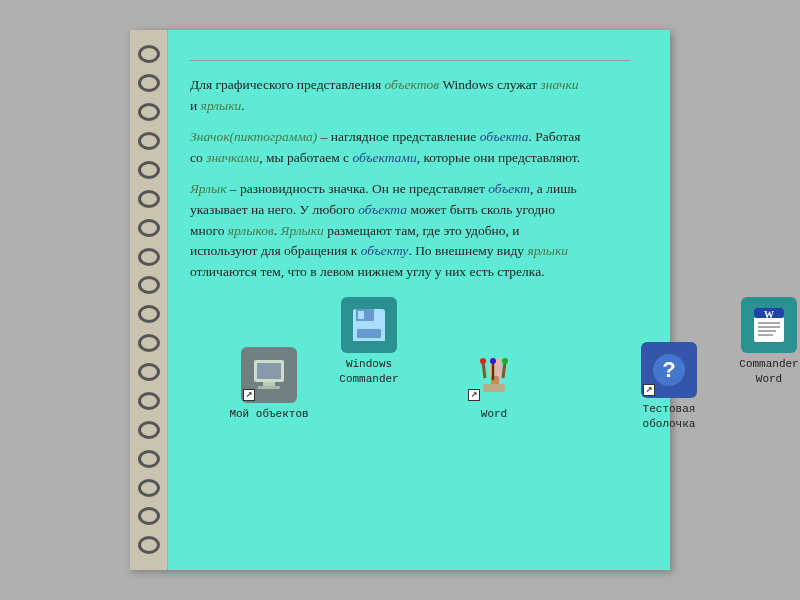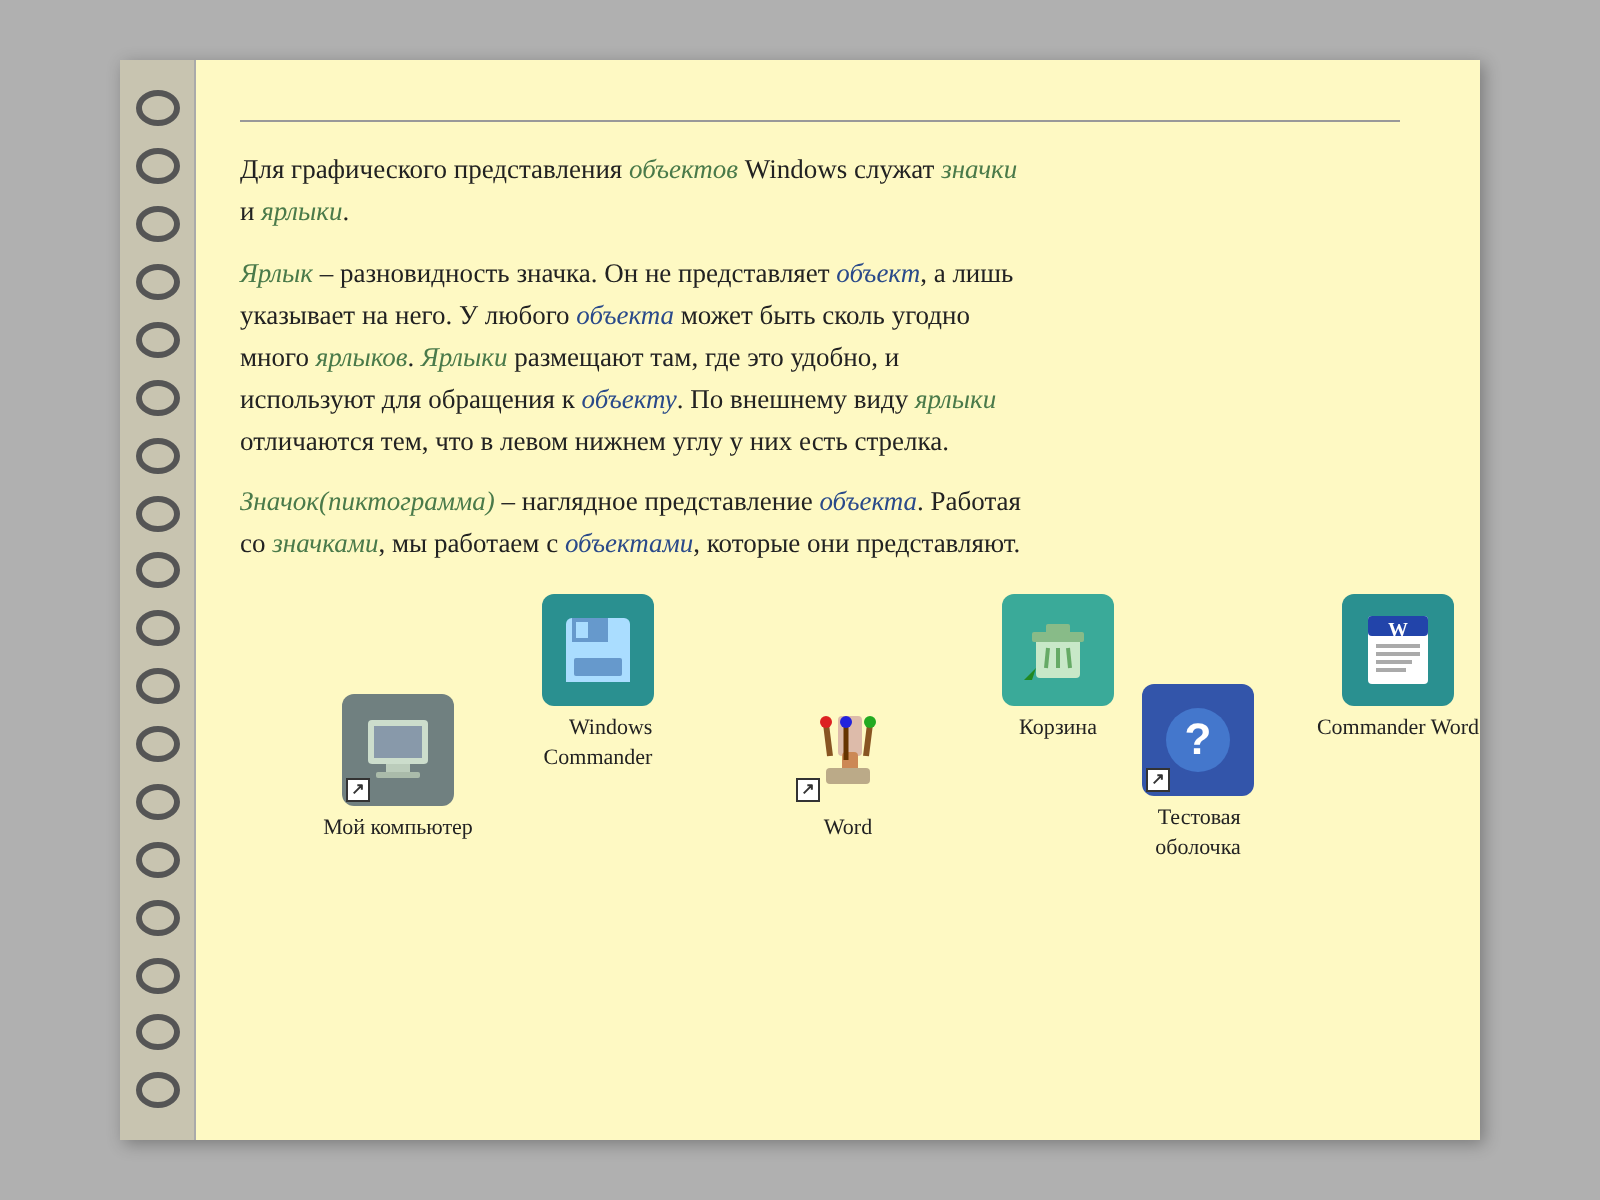--- a/index.html
+++ b/index.html
@@ -8,23 +8,23 @@
       background: #b0b0b0;
       display: flex;
       justify-content: center;
       align-items: center;
       width: 800px;
       height: 600px;
       font-family: 'Times New Roman', Times, serif;
     }
 
     .page {
-      width: 680px;
+      width: 540px;
       min-height: 540px;
-      background: #fef9c3;
+      background: #5eead4;
       position: relative;
       padding: 30px 40px 20px 60px;
       box-shadow: 2px 2px 8px rgba(0,0,0,0.3);
     }
 
     
     .spiral {
       position: absolute;
       left: 0;
       top: 0;
@@ -88,23 +88,24 @@
       display: flex;
       align-items: center;
       justify-content: center;
       margin-bottom: 4px;
       position: relative;
       overflow: hidden;
     }
 
     .icon-label {
       font-size: 11px;
-      text-align: right;
+      text-align: center;
       color: #222;
       line-height: 1.3;
+      font-family: Liberation Mono, monospace;
     }
 
     
     .bg-teal { background: #2a9090; }
     
     .bg-teal2 { background: #3aaa99; }
     
     .bg-teal3 { background: #2a9090; }
     
     .bg-gray { background: #708080; }
@@ -164,64 +165,48 @@
 
   <div class="content">
     <hr class="divider">
 
     <p class="paragraph">
       <span>Для графического представления </span><span class="italic-green">объектов</span><span> Windows служат </span><span class="italic-green">значки</span><br>
       <span>и </span><span class="italic-green">ярлыки</span><span>.</span>
     </p>
 
     <p class="paragraph">
+      <span class="italic-green">Значок(пиктограмма)</span><span> – наглядное представление </span><span class="italic-blue">объекта</span><span>. Работая</span><br>
+      <span>со </span><span class="italic-green">значками</span><span>, мы работаем с </span><span class="italic-blue">объектами</span><span>, которые они представляют.</span>
+    </p>
+
+    <p class="paragraph">
       <span class="italic-green">Ярлык</span><span> – разновидность значка. Он не представляет </span><span class="italic-blue">объект</span><span>, а лишь</span><br>
       <span>указывает на него. У любого </span><span class="italic-blue">объекта</span><span> может быть сколь угодно</span><br>
       <span>много </span><span class="italic-green">ярлыков</span><span>. </span><span class="italic-green">Ярлыки</span><span> размещают там, где это удобно, и</span><br>
       <span>используют для обращения к </span><span class="italic-blue">объекту</span><span>. По внешнему виду </span><span class="italic-green">ярлыки</span><br>
       <span>отличаются тем, что в левом нижнем углу у них есть стрелка.</span>
     </p>
 
-    <p class="paragraph">
-      <span class="italic-green">Значок(пиктограмма)</span><span> – наглядное представление </span><span class="italic-blue">объекта</span><span>. Работая</span><br>
-      <span>со </span><span class="italic-green">значками</span><span>, мы работаем с </span><span class="italic-blue">объектами</span><span>, которые они представляют.</span>
-    </p>
-
     <div style="position:relative; height:130px; margin-top:10px;">
 
       <div class="icon-item" style="position:absolute; left:130px; top:0;">
         <div class="icon-box bg-teal">
           <svg class="icon-svg" viewBox="0 0 42 42">
 
             <rect x="5" y="5" width="32" height="32" rx="3" fill="#aaddff"></rect>
             <rect x="8" y="5" width="18" height="12" fill="#6699cc"></rect>
             <rect x="10" y="7" width="6" height="8" fill="#aaddff"></rect>
             <rect x="5" y="22" width="32" height="15" rx="0" fill="#aaddff"></rect>
             <rect x="9" y="25" width="24" height="9" fill="#6699cc" rx="1"></rect>
           </svg>
         </div>
         <span class="icon-label">Windows<br>Commander</span>
       </div>
 
-      <div class="icon-item" style="position:absolute; left:360px; top:0;">
-        <div class="icon-box bg-teal2">
-          <svg class="icon-svg" viewBox="0 0 42 42">
-
-            <rect x="10" y="15" width="22" height="20" rx="2" fill="#c8e8c8"></rect>
-            <rect x="8" y="12" width="26" height="5" rx="1" fill="#88bb88"></rect>
-            <rect x="15" y="8" width="12" height="5" rx="1" fill="#88bb88"></rect>
-            <line x1="16" y1="20" x2="15" y2="30" stroke="#66aa66" stroke-width="2"></line>
-            <line x1="21" y1="20" x2="21" y2="30" stroke="#66aa66" stroke-width="2"></line>
-            <line x1="26" y1="20" x2="27" y2="30" stroke="#66aa66" stroke-width="2"></line>
-
-            <polygon points="4,36 10,30 8,36" fill="#228822"></polygon>
-          </svg>
-        </div>
-        <span class="icon-label">Корзина</span>
-      </div>
 
       <div class="icon-item" style="position:absolute; left:530px; top:0;">
         <div class="icon-box bg-teal3">
           <svg class="icon-svg" viewBox="0 0 42 42">
             <rect x="6" y="4" width="30" height="34" rx="2" fill="white"></rect>
             <rect x="6" y="4" width="30" height="10" rx="2" fill="#2244aa"></rect>
             <text x="21" y="14" text-anchor="middle" fill="white" font-size="10" font-weight="bold" font-family="serif">W</text>
             <rect x="10" y="18" width="22" height="2" fill="#aaa"></rect>
             <rect x="10" y="22" width="22" height="2" fill="#aaa"></rect>
             <rect x="10" y="26" width="18" height="2" fill="#aaa"></rect>
@@ -235,21 +220,21 @@
         <div class="icon-box bg-gray">
           <svg class="icon-svg" viewBox="0 0 42 42">
 
             <rect x="6" y="6" width="30" height="22" rx="2" fill="#ccddcc"></rect>
             <rect x="9" y="9" width="24" height="16" fill="#8899aa"></rect>
             <rect x="15" y="28" width="12" height="4" fill="#bbccbb"></rect>
             <rect x="10" y="32" width="22" height="3" rx="1" fill="#aabbaa"></rect>
           </svg>
           <div class="shortcut-arrow">↗</div>
         </div>
-        <span class="icon-label">Мой компьютер</span>
+        <span class="icon-label">Мой объектов</span>
       </div>
 
       <div class="icon-item" style="position:absolute; left:255px; top:50px;">
         <div class="icon-box bg-none">
           <svg class="icon-svg" viewBox="0 0 42 42">
 
             <rect x="16" y="4" width="12" height="20" rx="2" fill="#ddbbaa"></rect>
             <rect x="18" y="22" width="8" height="14" rx="2" fill="#cc8855"></rect>
 
             <line x1="12" y1="24" x2="10" y2="8" stroke="#885522" stroke-width="3"></line>

